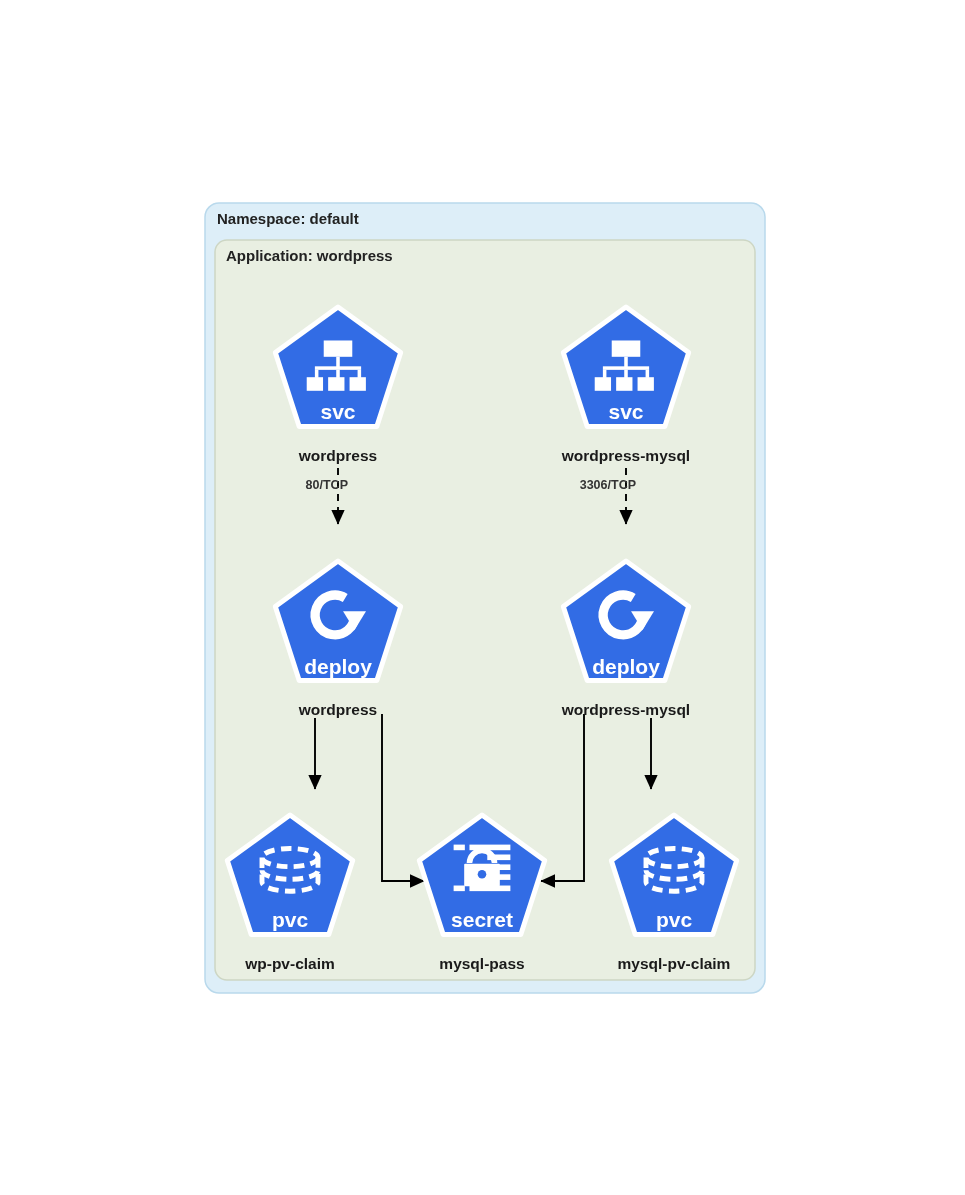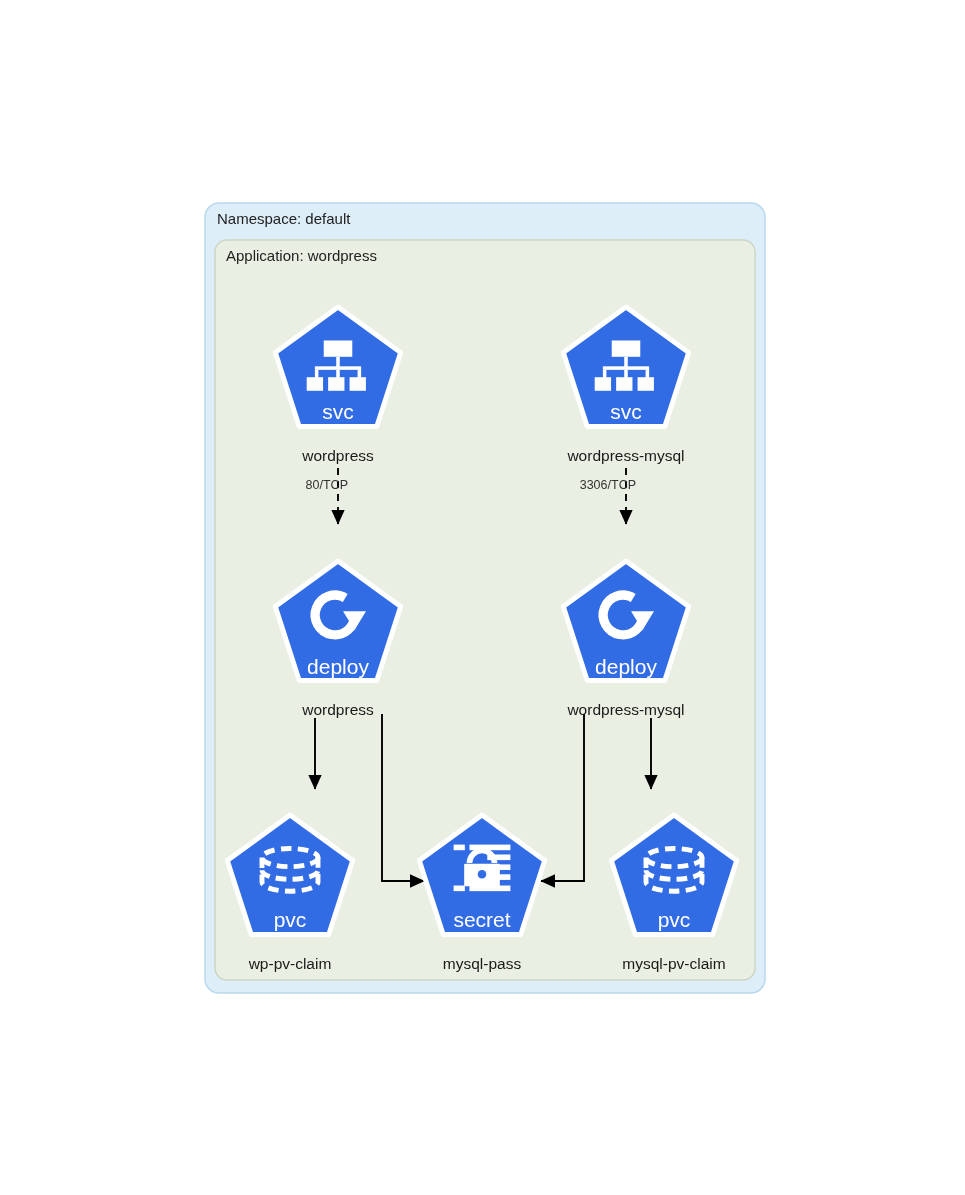--- a/index.html
+++ b/index.html
@@ -11,20 +11,21 @@
   body {
     width: 965px;
     height: 1195px;
     font-family: "Liberation Sans", sans-serif;
     overflow: hidden;
   }
   #diagram-root {
     position: relative;
     width: 965px;
     height: 1168px;
+    font-weight: bold;
   }
   svg#k8s-diagram {
     display: block;
     width: 965px;
     height: 1195px;
   }
   .ns-box {
     fill: #ddeef8;
     stroke: #b9d9ec;
     stroke-width: 1.5;

